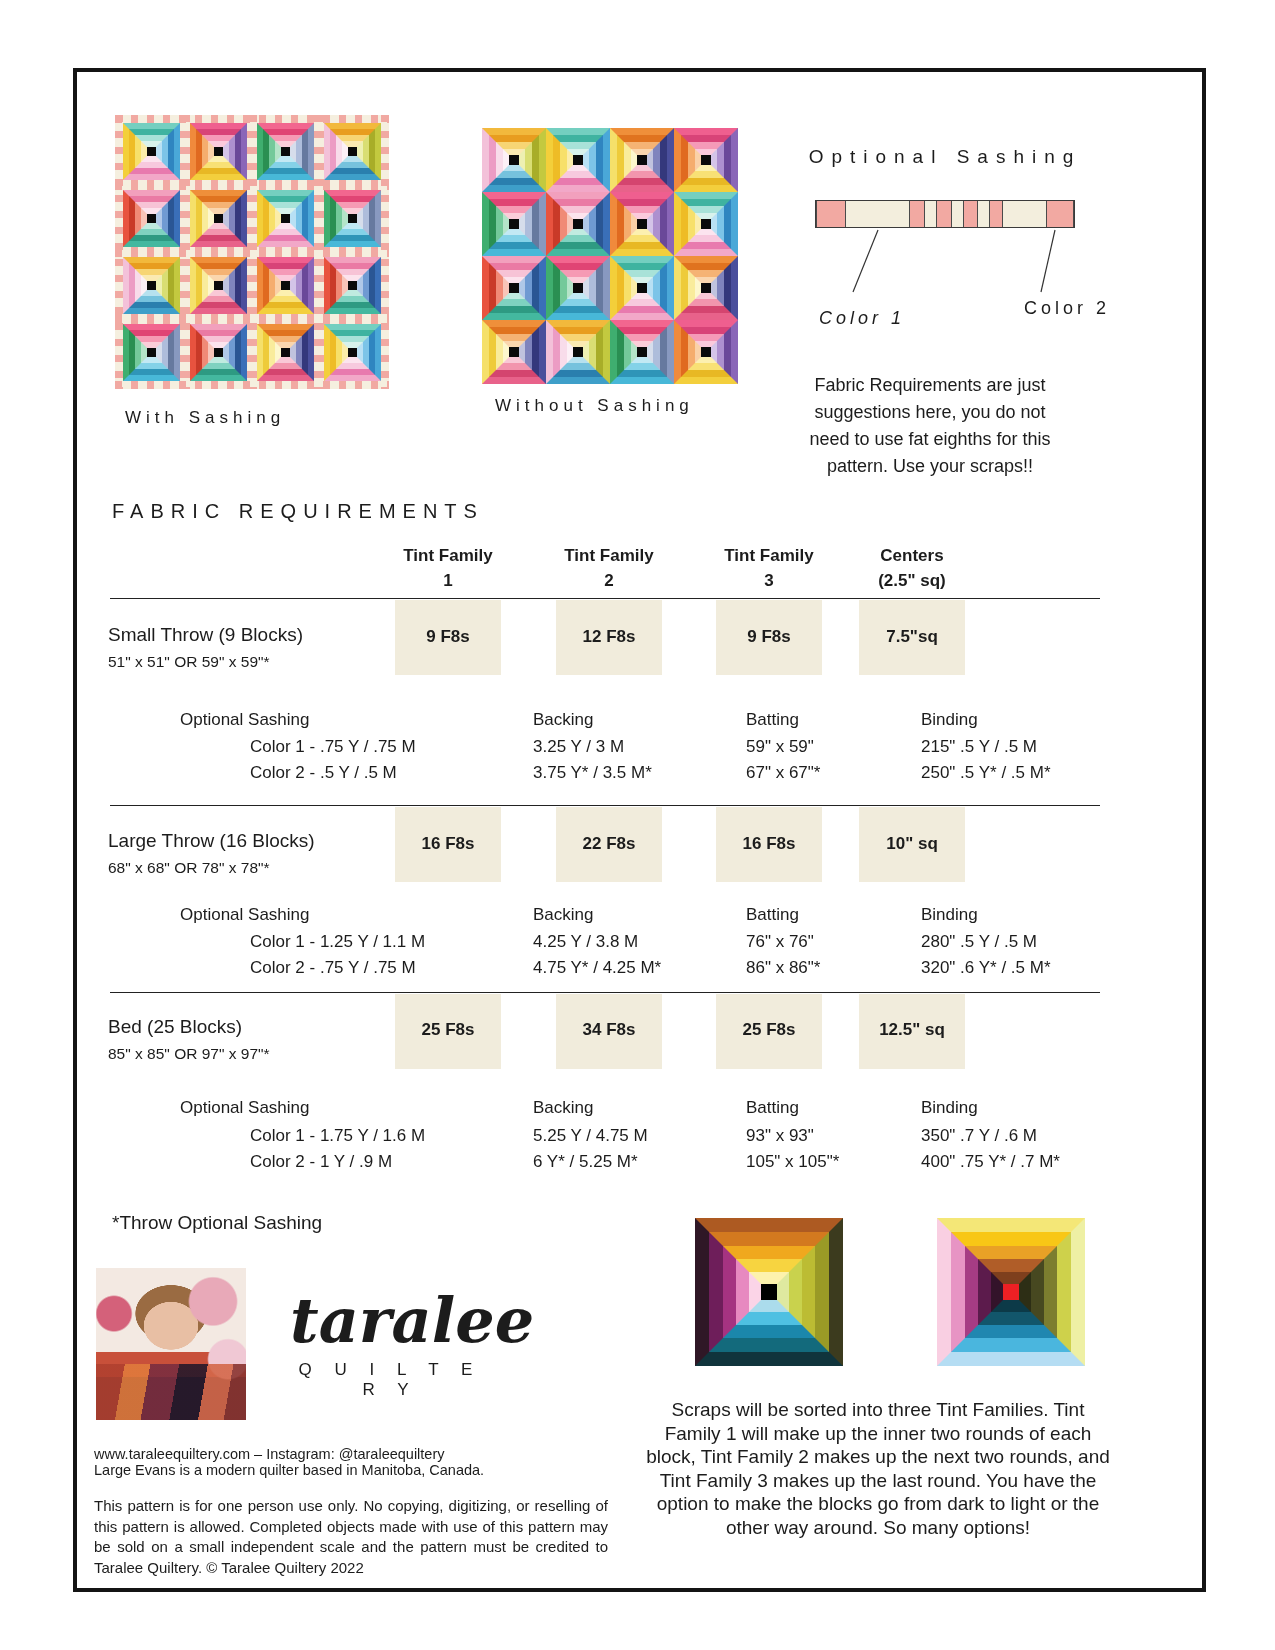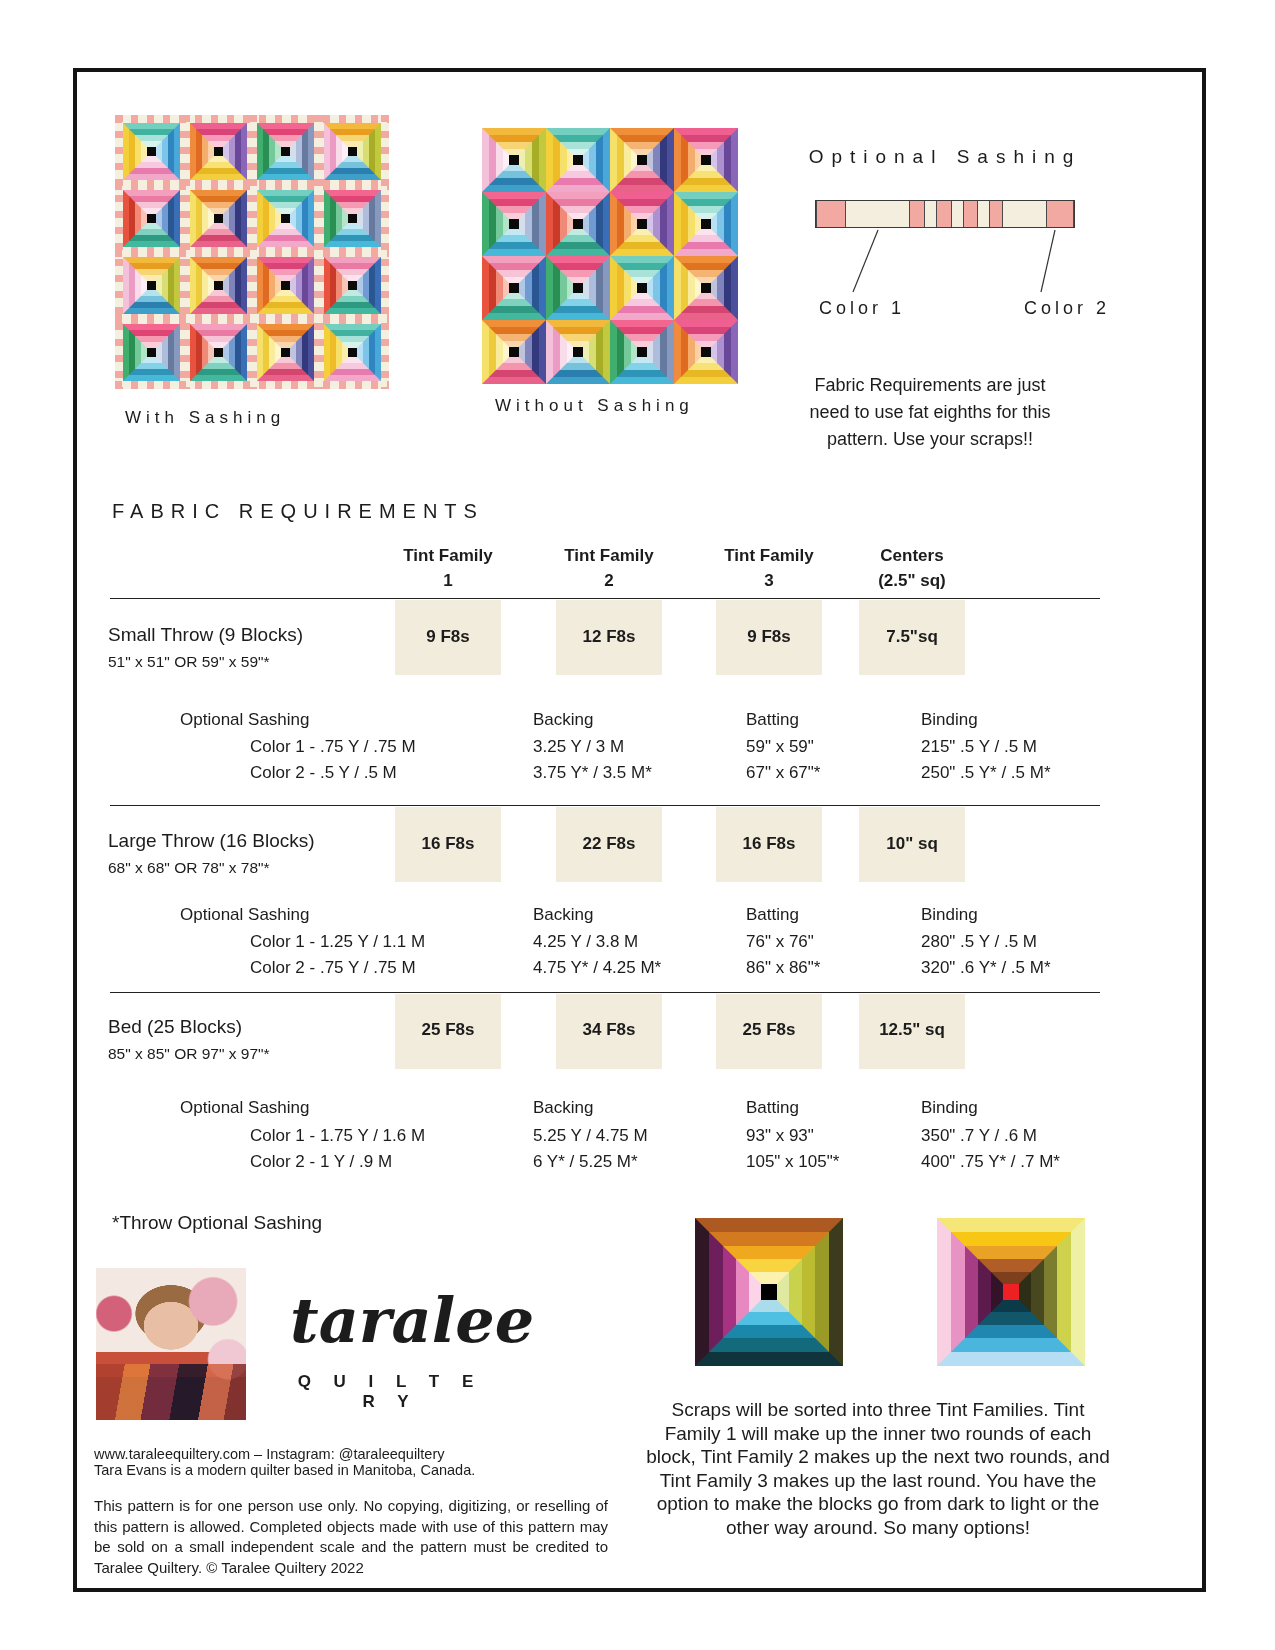--- a/index.html
+++ b/index.html
@@ -45,21 +45,21 @@
       radial-gradient(circle at 88% 60%, #f0c8d4 0 12%, rgba(0,0,0,0) 13%),
       radial-gradient(ellipse 30% 26% at 50% 38%, #e8bfa4 0 60%, rgba(0,0,0,0) 61%),
       radial-gradient(ellipse 38% 30% at 50% 30%, #9a6b42 0 62%, rgba(0,0,0,0) 63%),
       linear-gradient(180deg, #f3e9e2 0 55%, #c8503a 55% 72%, #30222c 72% 100%);
   }
   #photo .jacket{position:absolute;left:0;top:96px;width:150px;height:56px;
     background:linear-gradient(100deg,#b0402f 0 18%,#e07a3c 18% 34%,#7a2d3f 34% 52%,#25182a 52% 70%,#d4684a 70% 86%,#8a3430 86% 100%);
     opacity:.9;}
 
   #logo-script{font-family:"DejaVu Serif",serif;font-style:italic;font-weight:bold;font-size:62px;line-height:62px;text-align:left;}
-  #logo-sub{font-size:17px;letter-spacing:9px;text-align:center;margin-top:20px;font-weight:bold;}
+  #logo-sub{font-size:17px;letter-spacing:9px;text-align:center;margin-top:8px;}
 
   .contact-line{font-size:14.5px;line-height:16px;white-space:nowrap;}
   #legal{font-size:15px;line-height:20.5px;text-align:justify;}
   #scraps{font-size:19px;line-height:23.5px;text-align:center;}
 </style>
 </head>
 <body>
 
 <div id="page">
   <div id="frame" class="abs"></div>
@@ -445,25 +445,26 @@
       <div class="seg" style="width: 5.76923%; background: rgb(242, 169, 162); border-left: 1px solid rgb(74, 74, 74); border-right: 1px solid rgb(74, 74, 74); box-sizing: border-box;"></div>
       <div class="seg" style="width: 4.23077%; background: rgb(243, 238, 221);"></div>
       <div class="seg" style="width: 5.76923%; background: rgb(242, 169, 162); border-left: 1px solid rgb(74, 74, 74); border-right: 1px solid rgb(74, 74, 74); box-sizing: border-box;"></div>
       <div class="seg" style="width: 16.5385%; background: rgb(243, 238, 221);"></div>
       <div class="seg" style="width: 10.7692%; background: rgb(242, 169, 162); border-left: 1px solid rgb(74, 74, 74); border-right: 1px solid rgb(74, 74, 74); box-sizing: border-box;"></div>
     </div>
   <svg class="abs" style="left:815px;top:228px;width:260px;height:68px;" viewBox="0 0 260 68">
     <line x1="63" y1="2" x2="38" y2="64" stroke="#333" stroke-width="1.2"></line>
     <line x1="240" y1="2" x2="226" y2="64" stroke="#333" stroke-width="1.2"></line>
   </svg>
-  <div class="abs sash-color-label" style="left:782px;top:298px;width:160px;">Color 1</div>
+  <div class="abs sash-color-label" style="left:782px;top:308px;width:160px;font-style:italic;">Color 1</div>
   <div class="abs sash-color-label" style="left:950px;top:298px;width:160px;text-align:right;">Color 2</div>
 
   <div id="fr-note" class="abs" style="left:740px;top:372px;width:380px;">
     <div>Fabric Requirements are just</div>
+    <div>suggestions here, you do not</div>
     <div>need to use fat eighths for this</div>
     <div>pattern. Use your scraps!!</div>
   </div>
 
   <div id="section-title" class="abs" style="left:112px;top:500px;">FABRIC REQUIREMENTS</div>
 
   <div class="abs col-head" style="left:373px;top:543px;">
     <div>Tint Family</div>
     <div>1</div>
   </div>
@@ -589,17 +590,17 @@
 
   <div id="photo" class="abs" style="left:96px;top:1268px;">
     <div class="jacket"></div>
   </div>
   <div class="abs" style="left:290px;top:1290px;width:200px;">
     <div id="logo-script">taralee</div>
     <div id="logo-sub">Q U I L T E R Y</div>
   </div>
 
   <div class="abs contact-line" style="left:94px;top:1446px;">www.taraleequiltery.com – Instagram: @taraleequiltery</div>
-  <div class="abs contact-line" style="left:94px;top:1462px;">Tara Evans is a modern quilter based in Manitoba, Canada.</div>
+  <div class="abs contact-line" style="left:94px;top:1462px;">Large Evans is a modern quilter based in Manitoba, Canada.</div>
   <div id="legal" class="abs" style="left:94px;top:1496px;width:514px;">This pattern is for one person use only. No copying, digitizing, or reselling of this pattern is allowed. Completed objects made with use of this pattern may be sold on a small independent scale and the pattern must be credited to Taralee Quiltery. © Taralee Quiltery 2022</div>
 
   <div id="scraps" class="abs" style="left:642px;top:1398px;width:472px;">Scraps will be sorted into three Tint Families. Tint Family 1 will make up the inner two rounds of each block, Tint Family 2 makes up the next two rounds, and Tint Family 3 makes up the last round. You have the option to make the blocks go from dark to light or the other way around. So many options!</div>
 </div>
 
 </body></html>

